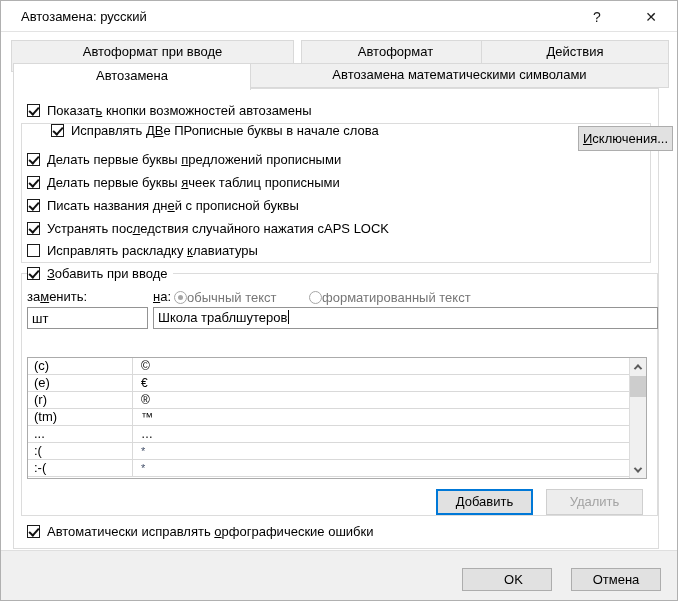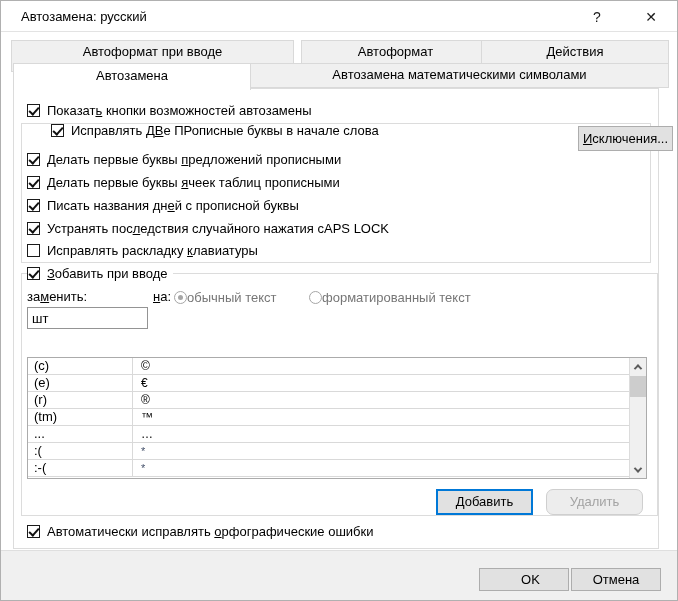--- a/index.html
+++ b/index.html
@@ -54,22 +54,22 @@
   .sbar{position:absolute;right:0;top:0;width:17px;height:120px;background:#f0f0f0;border-left:1px solid #dcdcdc;}
   .sbtn{position:absolute;left:0;width:16px;height:17px;display:flex;align-items:center;justify-content:center;}
   .chev{width:6px;height:6px;border-left:2px solid #5c5c5c;border-top:2px solid #5c5c5c;}
   .chev.up{transform:rotate(45deg) translate(1px,1px);}
   .chev.down{transform:rotate(225deg) translate(1px,1px);}
   .sthumb{position:absolute;left:0;top:18px;width:16px;height:21px;background:#cdcdcd;}
   
   .btn{position:absolute;background:#e1e1e1;border:1px solid #adadad;text-align:center;font-family:"Liberation Sans",sans-serif;font-size:13px;color:#000;padding:0;}
   .btn.exceptions{left:577px;top:125px;width:95px;height:25px;line-height:23px;}
   .btn.add{left:435px;top:488px;width:97px;height:26px;line-height:22px;border:2px solid #0078d7;}
-  .btn.del{left:545px;top:488px;width:97px;height:26px;line-height:24px;background:#ededed;border-color:#cfcfcf;color:#a3a3a3;border-radius:7px;}
-  .btn.ok{left:478px;top:567px;width:90px;height:23px;line-height:21px;padding-left:13px;}
+  .btn.del{left:545px;top:488px;width:97px;height:26px;line-height:24px;background:#ededed;border-color:#cfcfcf;color:#a3a3a3;}
+  .btn.ok{left:461px;top:567px;width:90px;height:23px;line-height:21px;padding-left:13px;}
   .btn.cancel{left:570px;top:567px;width:90px;height:23px;line-height:21px;}
   
   .footer{position:absolute;left:0;top:549px;width:676px;height:50px;background:#f0f0f0;border-top:1px solid #dfdfdf;}
   .plain-label{position:absolute;white-space:nowrap;}
 </style>
 </head>
 <body>
 
 <div class="dialog">
 
@@ -133,20 +133,23 @@
   <div class="radio selected" style="left:173px;top:288px;">
     <span class="circ"></span>
     <span>обычный текст</span>
   </div>
   <div class="radio" style="left:308px;top:288px;">
     <span class="circ"></span>
     <span>форматированный текст</span>
   </div>
 
   <input class="field" style="left: 26px; top: 306px; width: 121px;" value="шт">
+  <div class="field" style="left:152px;top:306px;width:505px;" role="textbox">
+    <span>Школа траблшутеров</span><span class="caret"></span>
+  </div>
 
   <div class="tbl">
     <div class="trow">
         <div class="tc1">(c)</div>
         <div class="tc2 sym">©</div>
       </div>
     <div class="trow">
         <div class="tc1">(e)</div>
         <div class="tc2 sym">€</div>
       </div>

